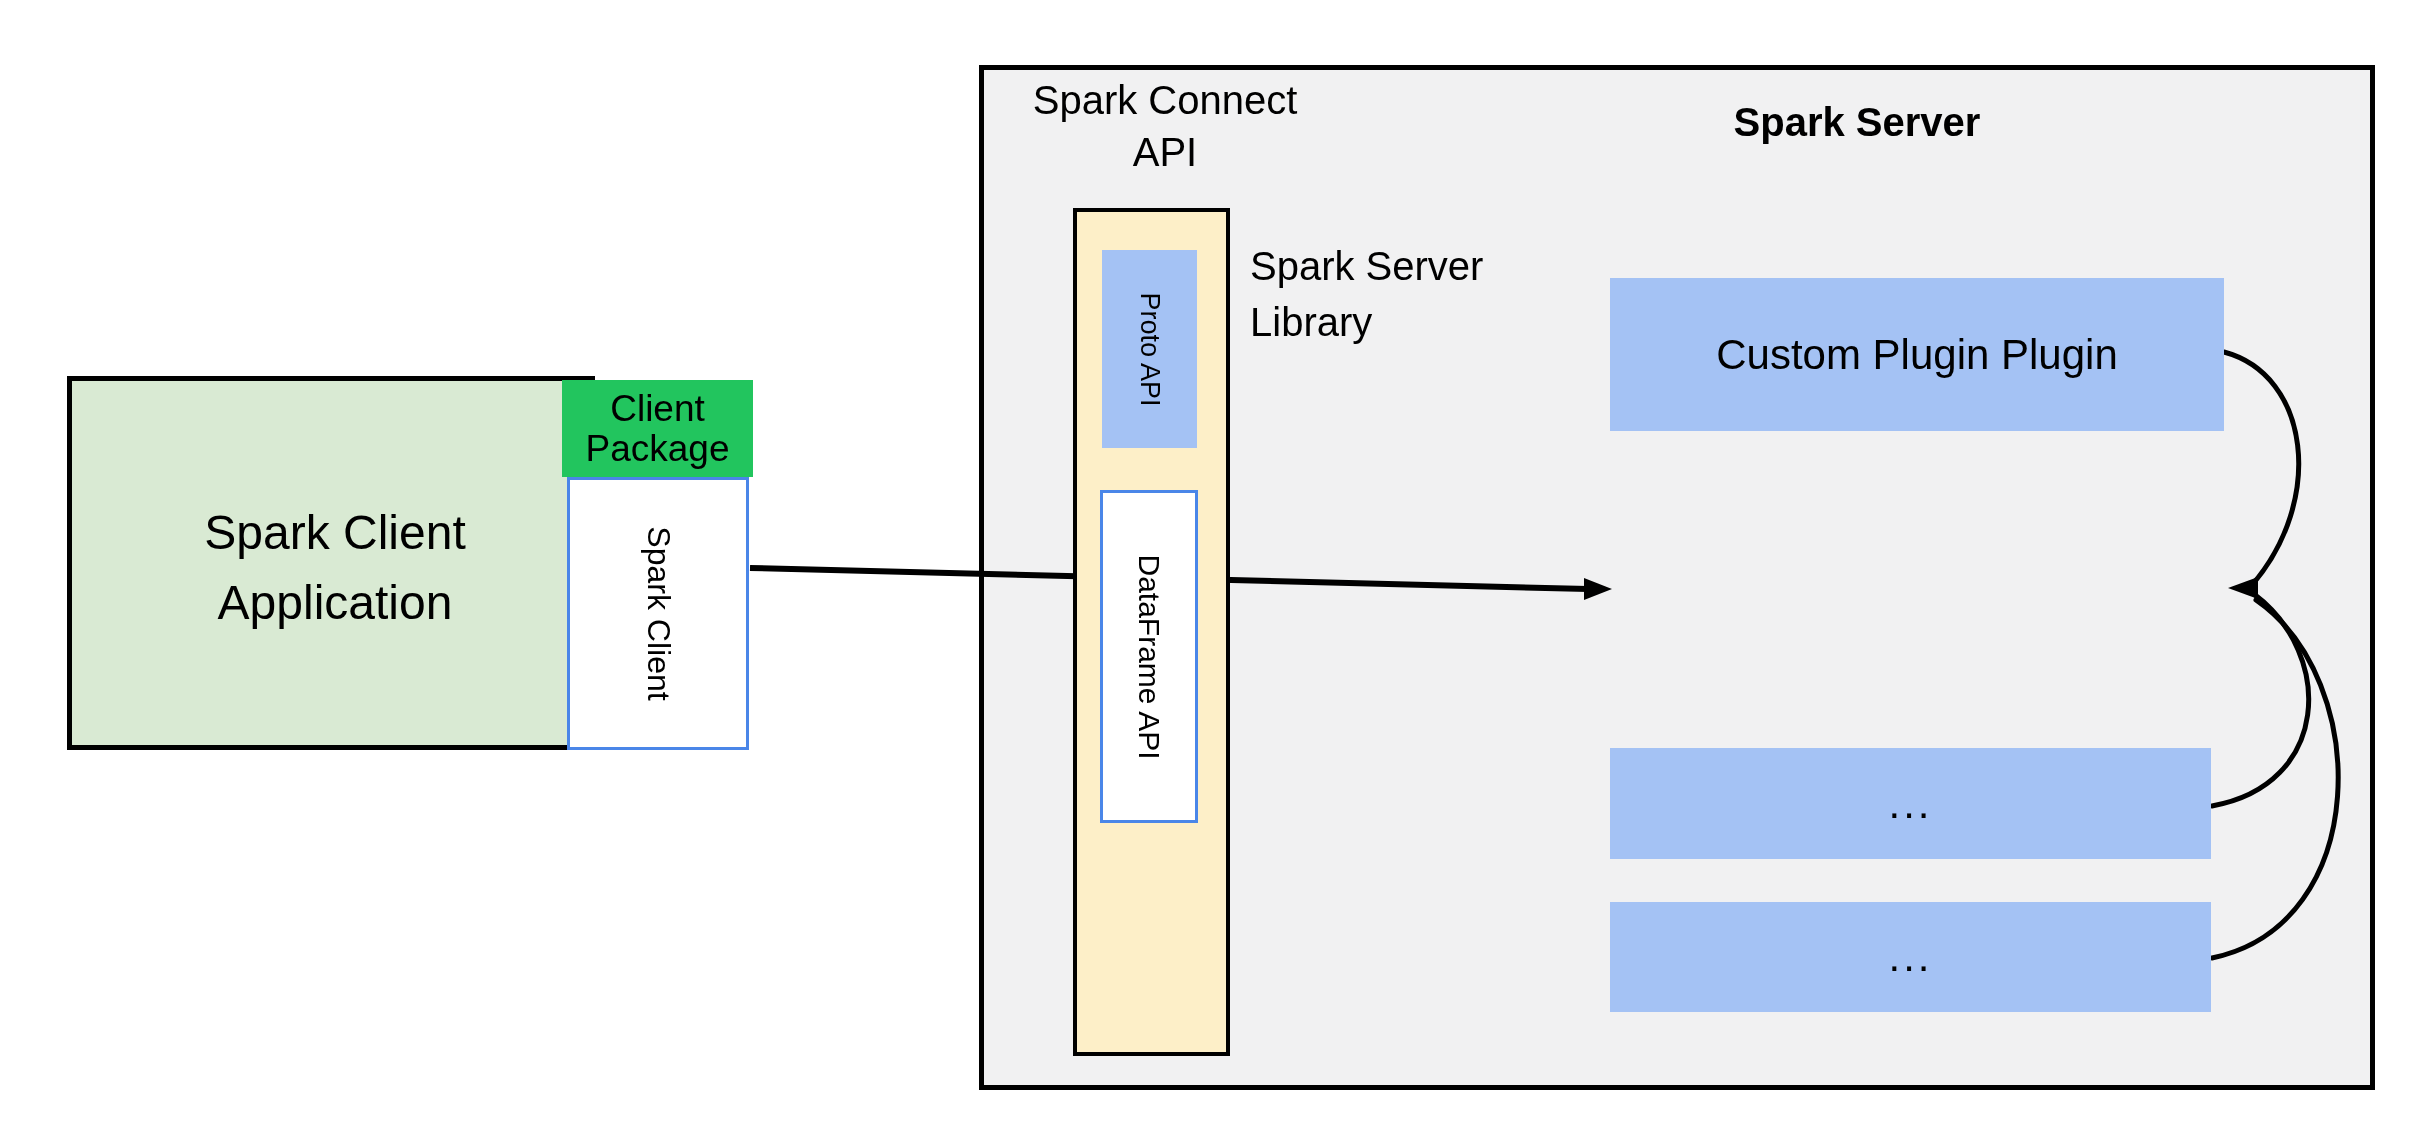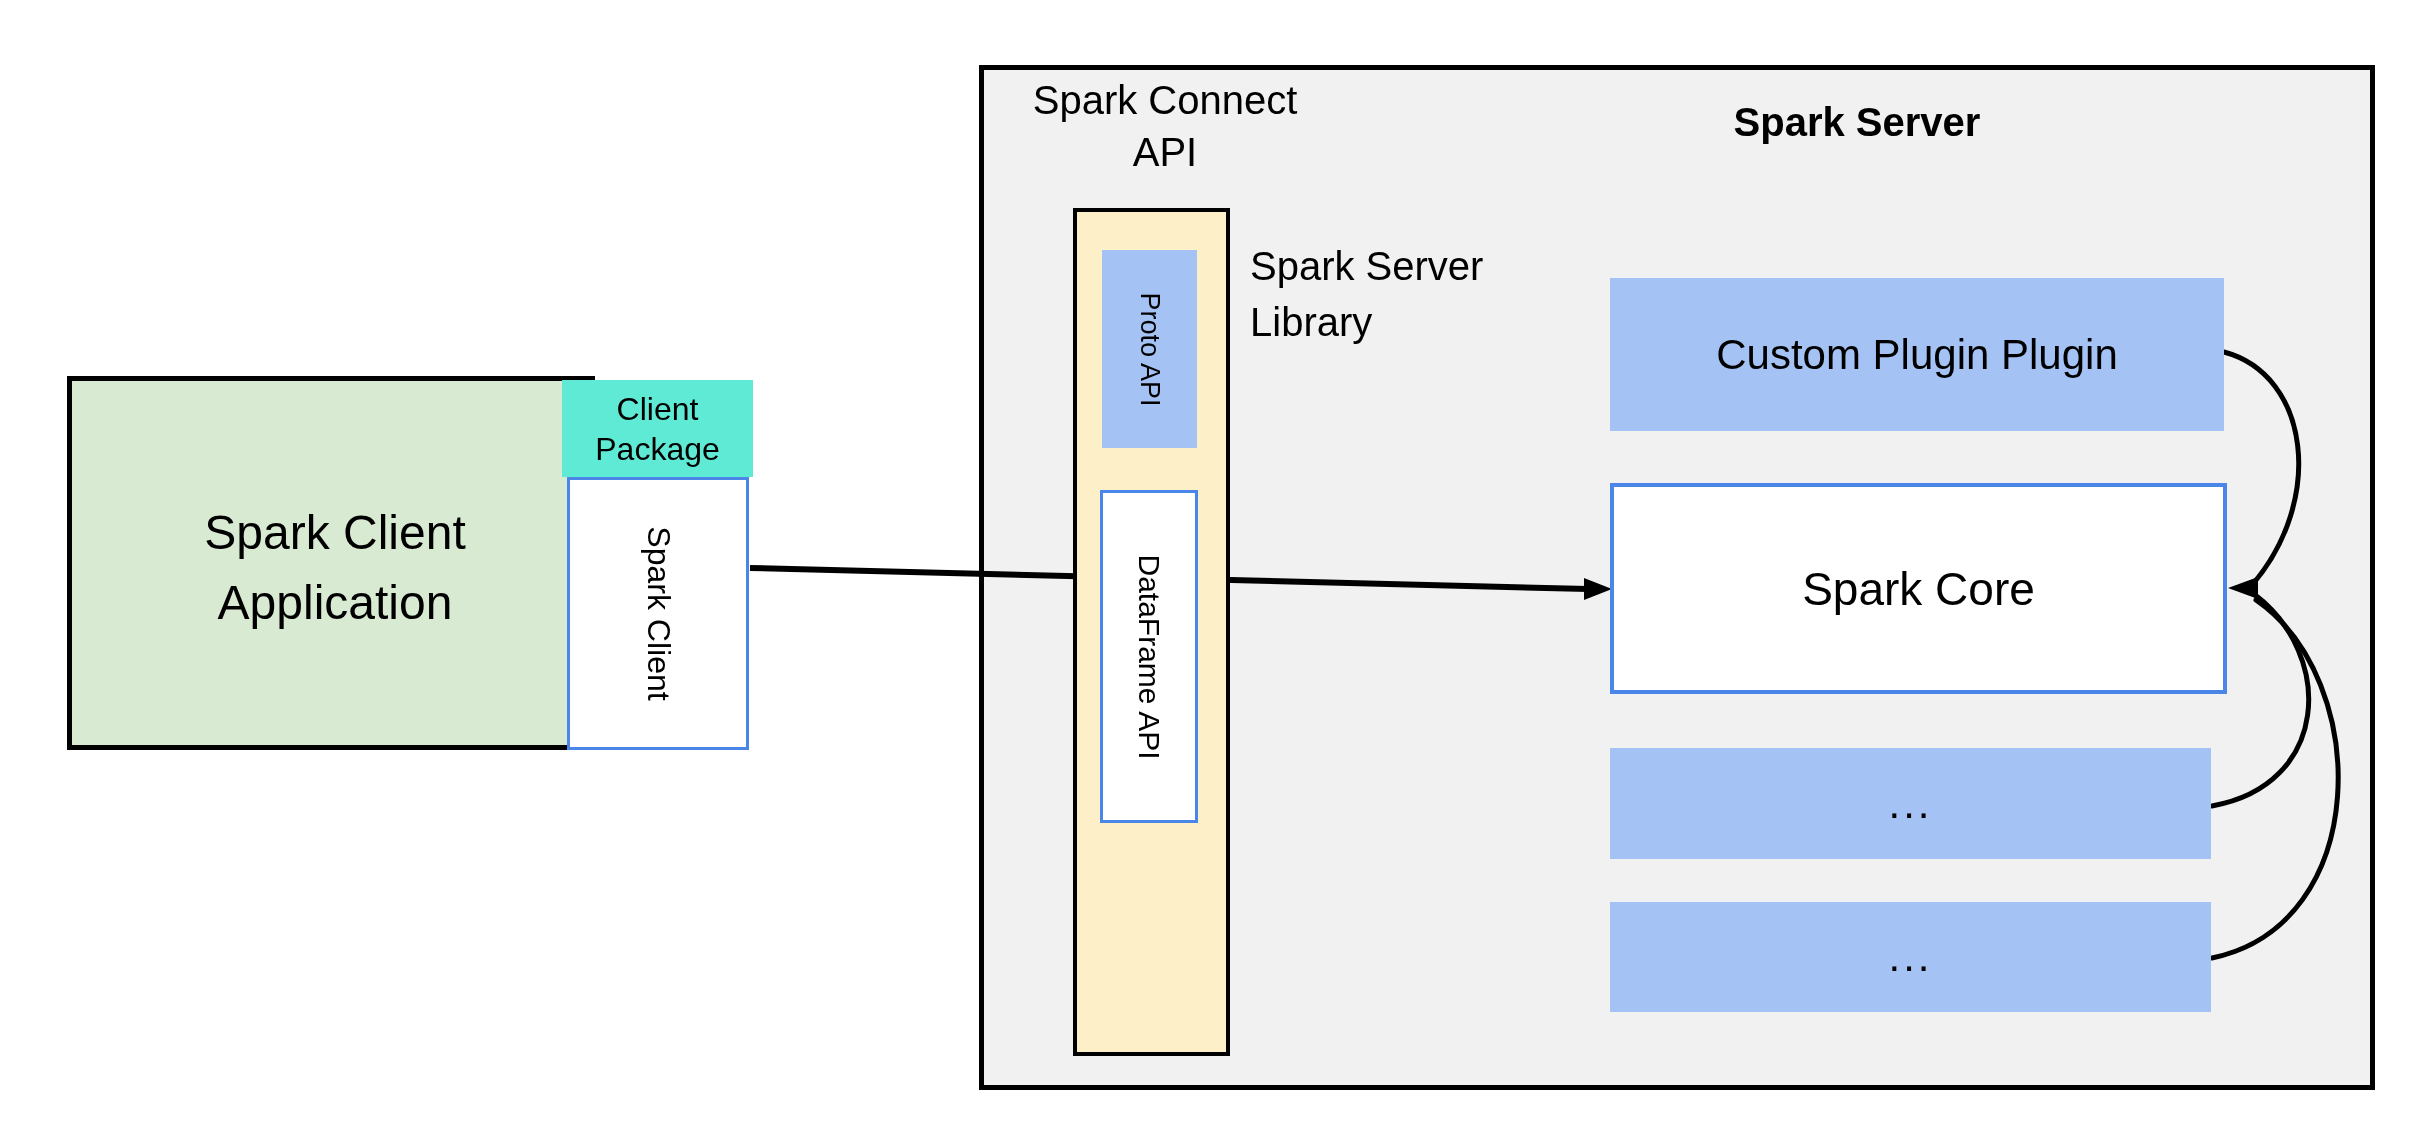--- a/index.html
+++ b/index.html
@@ -5,21 +5,21 @@
   html,body{margin:0;padding:0;background:#ffffff;}
   body{font-family:"Liberation Sans",sans-serif;color:#000;}
   #canvas{position:relative;width:2435px;height:1135px;background:#ffffff;overflow:hidden;}
 
   .box{position:absolute;box-sizing:border-box;display:flex;align-items:center;justify-content:center;text-align:center;}
   .label{position:absolute;text-align:center;white-space:pre-line;}
 
   
   .green-box{left:67px;top:376px;width:528px;height:374px;background:#d9ead3;border:5px solid #000;z-index:2;}
   .app-label{left:90px;top:498px;width:490px;font-size:48px;line-height:70px;z-index:2;}
-  .pkg-box{left:562px;top:380px;width:191px;height:97px;background:#5eead4;z-index:4;font-size:32px;line-height:40px;white-space:pre-line;}
+  .pkg-box{left:562px;top:380px;width:191px;height:97px;background:#22c55e;z-index:4;font-size:37px;line-height:40px;white-space:pre-line;}
   .client-box{left:567px;top:477px;width:182px;height:273px;background:#fff;border:3px solid #4a86e8;z-index:4;}
 
   
   .server-box{left:979px;top:65px;width:1396px;height:1025px;background:#f1f1f2;border:5px solid #000;z-index:1;}
   .connect-api-label{left:1000px;top:74px;width:330px;font-size:40px;line-height:52px;z-index:4;}
   .server-title{left:1647px;top:100px;width:420px;font-size:40px;font-weight:bold;z-index:4;}
 
   
   .yellow-box{left:1073px;top:208px;width:157px;height:848px;background:#fdefc8;border:4px solid #000;z-index:4;}
   .proto-box{left:1102px;top:250px;width:95px;height:198px;background:#a4c2f4;z-index:5;}
@@ -78,23 +78,20 @@
   </div>
   <div class="box df-box">
     <span class="vtext">DataFrame API</span>
   </div>
   <div class="label library-label">Spark Server
 Library</div>
 
   <div class="box plugin-box">
     <span>Custom Plugin Plugin</span>
   </div>
-  <div class="box core-box">
-    <span>Spark Core</span>
-  </div>
   <div class="box dots-box1">
     <span>...</span>
   </div>
   <div class="box dots-box2">
     <span>...</span>
   </div>
 
 </div>
 
 </body></html>

